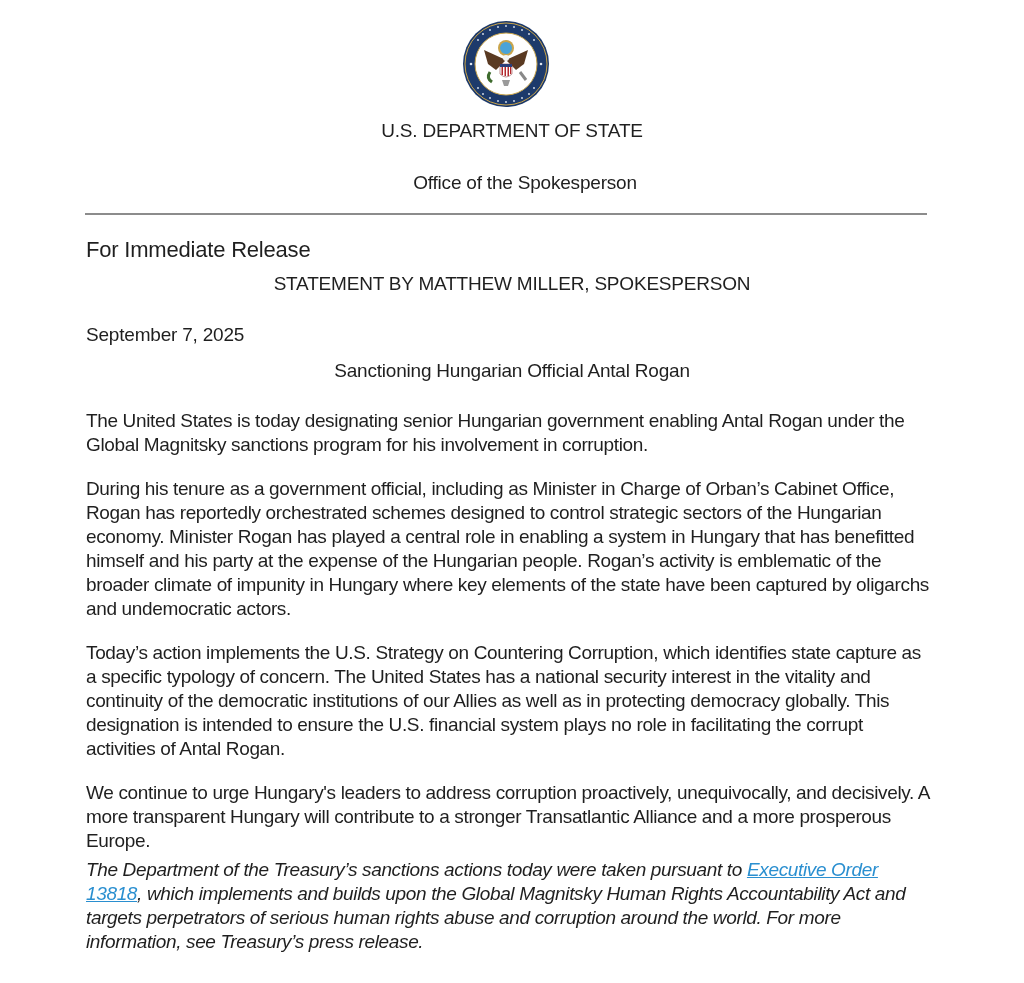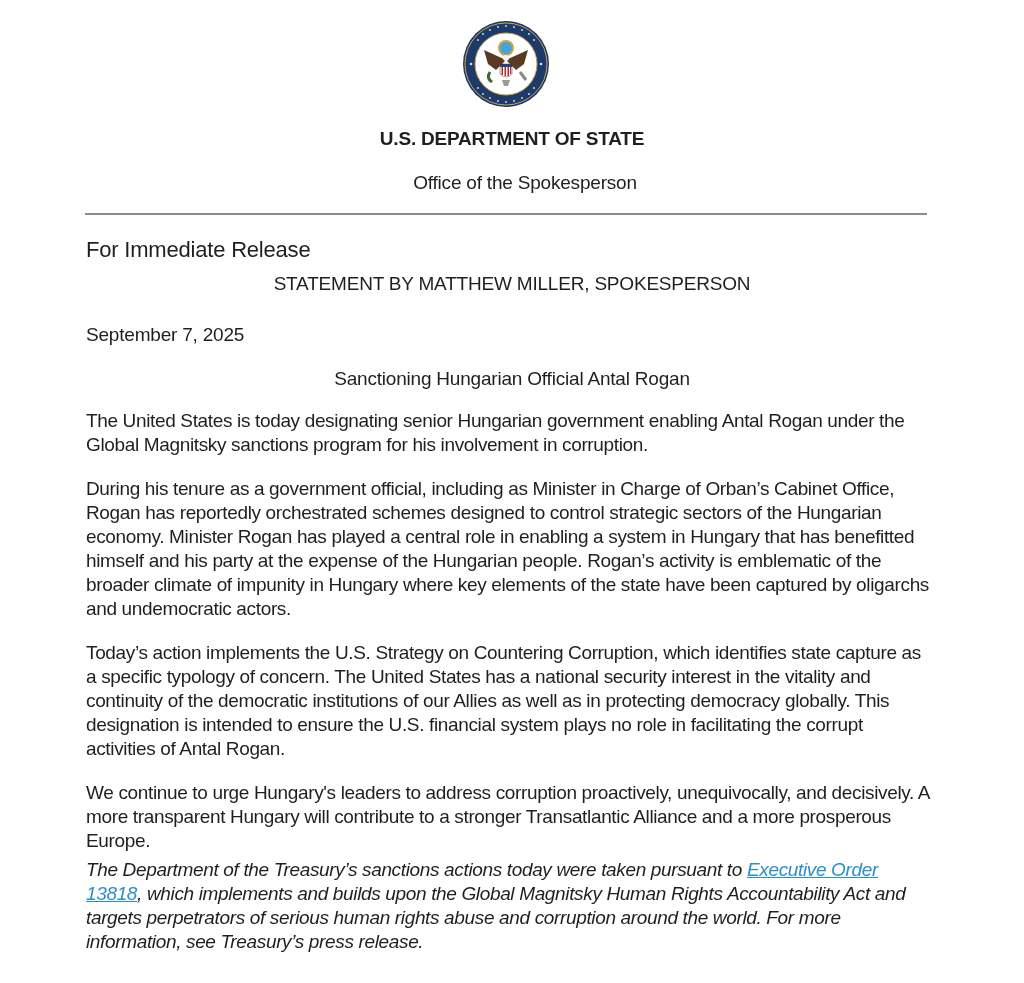--- a/index.html
+++ b/index.html
@@ -23,21 +23,21 @@
       height: 88px;
     }
     .center-line {
       position: absolute;
       left: 0;
       width: 1024px;
       text-align: center;
       font-size: 19px;
       letter-spacing: -0.2px;
     }
-    .header-title { top: 128px; font-weight: bold; }
+    .header-title { top: 120px; }
     .header-office { top: 172px; padding-left: 13px; }
     .rule {
       position: absolute;
       left: 85px;
       top: 213px;
       width: 842px;
       height: 2px;
       background: #8c8c8c;
     }
     .release {
@@ -48,21 +48,21 @@
       letter-spacing: -0.2px;
     }
     .statement-title { top: 273px; }
     .date {
       position: absolute;
       left: 86px;
       top: 324px;
       font-size: 19px;
       letter-spacing: -0.2px;
     }
-    .subject { top: 368px; }
+    .subject { top: 360px; }
     .body-text {
       position: absolute;
       left: 86px;
       width: 850px;
       font-size: 19px;
       line-height: 24px;
       letter-spacing: -0.35px;
       margin: 0;
     }
     .p1 { top: 409px; }

